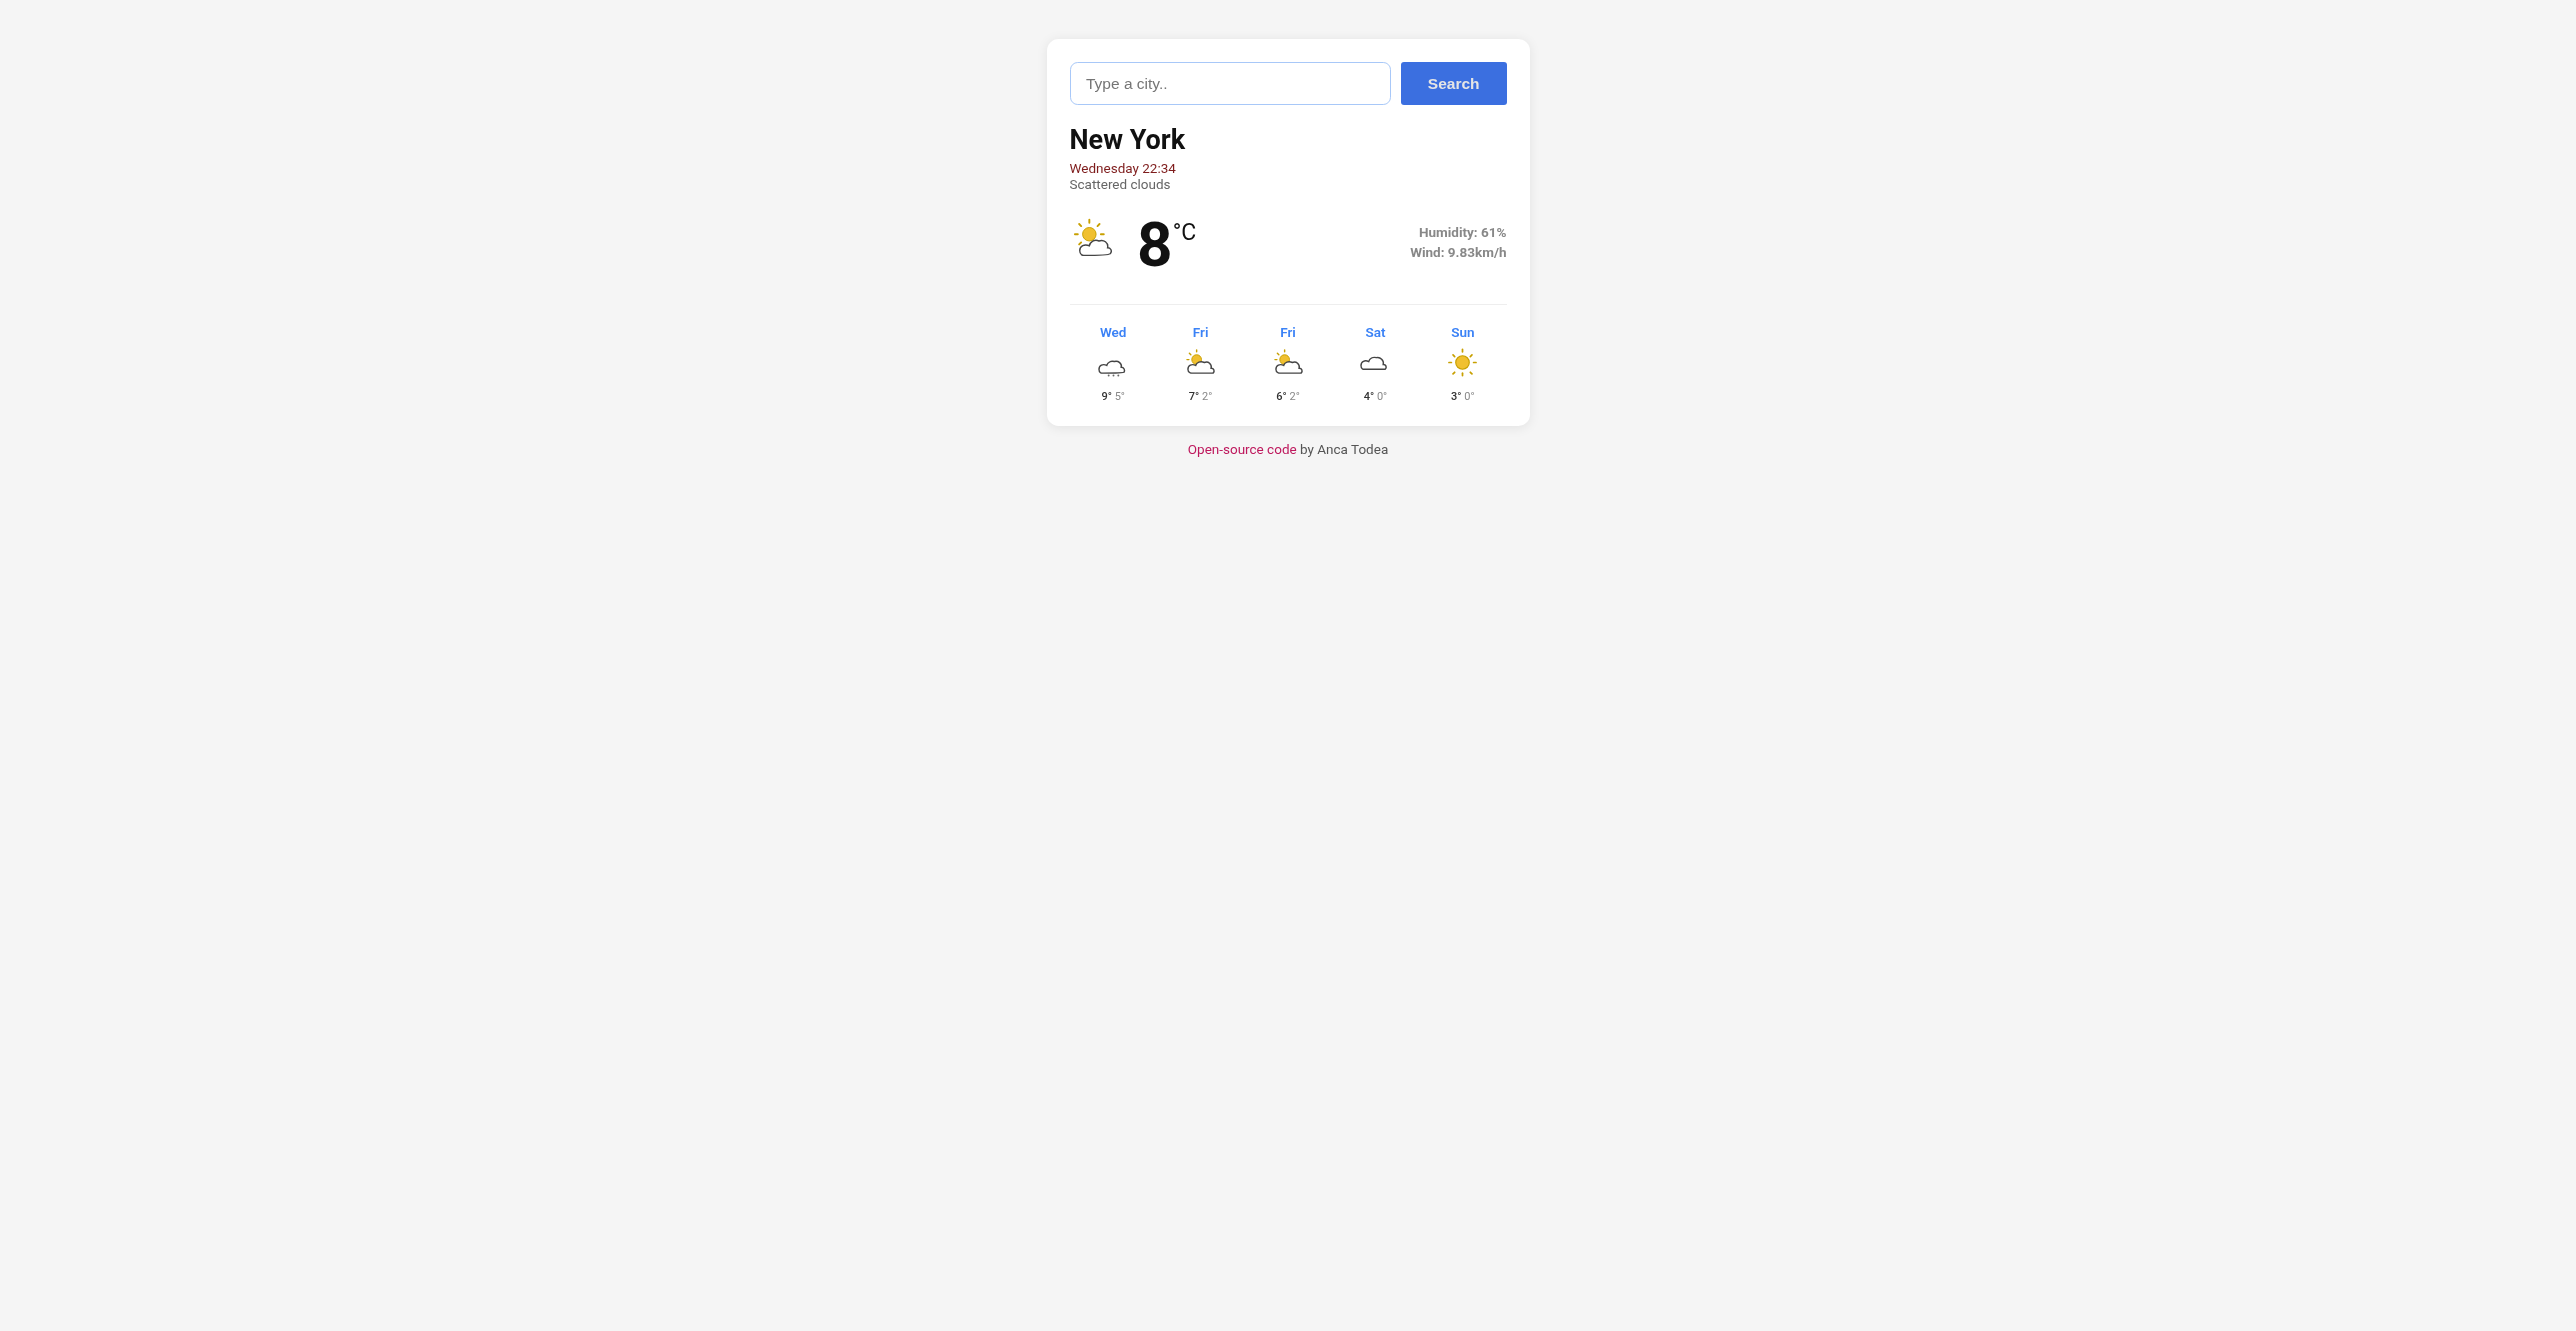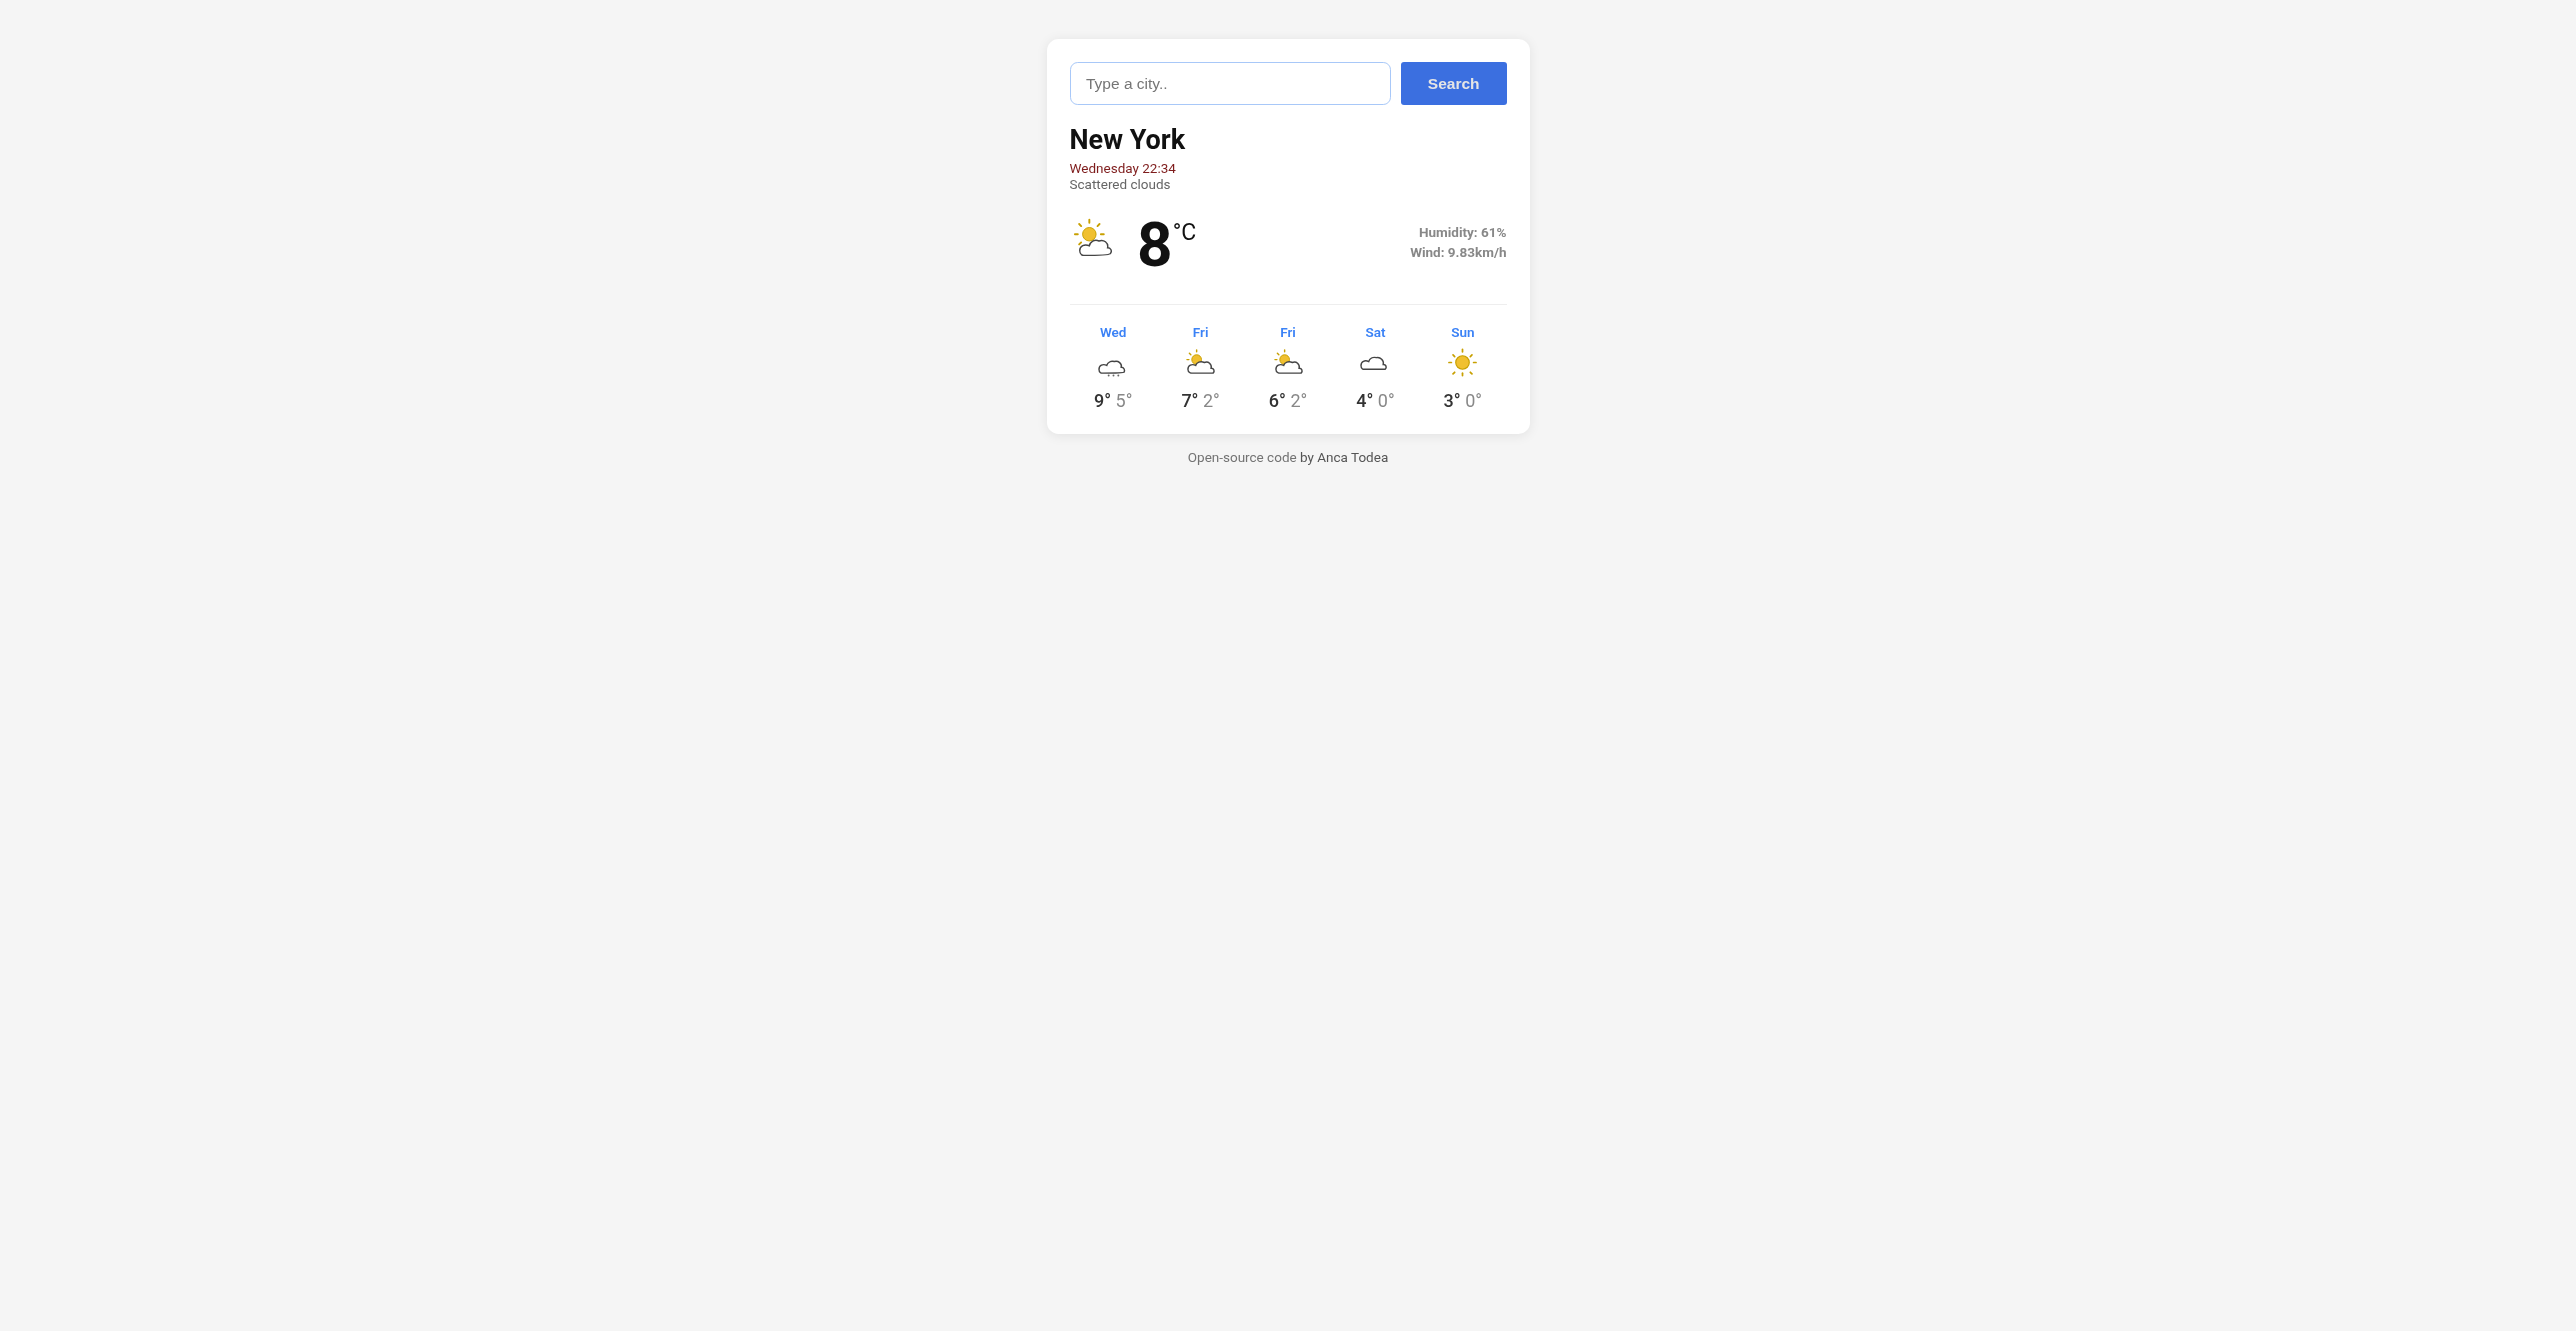--- a/index.html
+++ b/index.html
@@ -137,41 +137,41 @@
       font-weight: 600;
       color: #3b82f6;
     }
 
     .forecast-icon {
       font-size: 27px;
       line-height: 1;
     }
 
     .forecast-temps {
-      font-size: 18px;
+      font-size: 11px;
       color: #444;
     }
 
     .forecast-temps .high {
       color: #333;
       font-weight: 500;
     }
 
     .forecast-temps .low {
       color: #888;
     }
 
     .footer {
       margin-top: 15.5px;
       font-size: 13.5px;
       color: #555;
     }
 
     .footer a {
-      color: #737373;
+      color: #be185d;
       text-decoration: none;
     }
   </style>
 </head>
 <body>
 
 <div class="weather-card">
 
   <div class="search-row">
     <input class="search-input" type="text" placeholder="Type a city.." style="">

